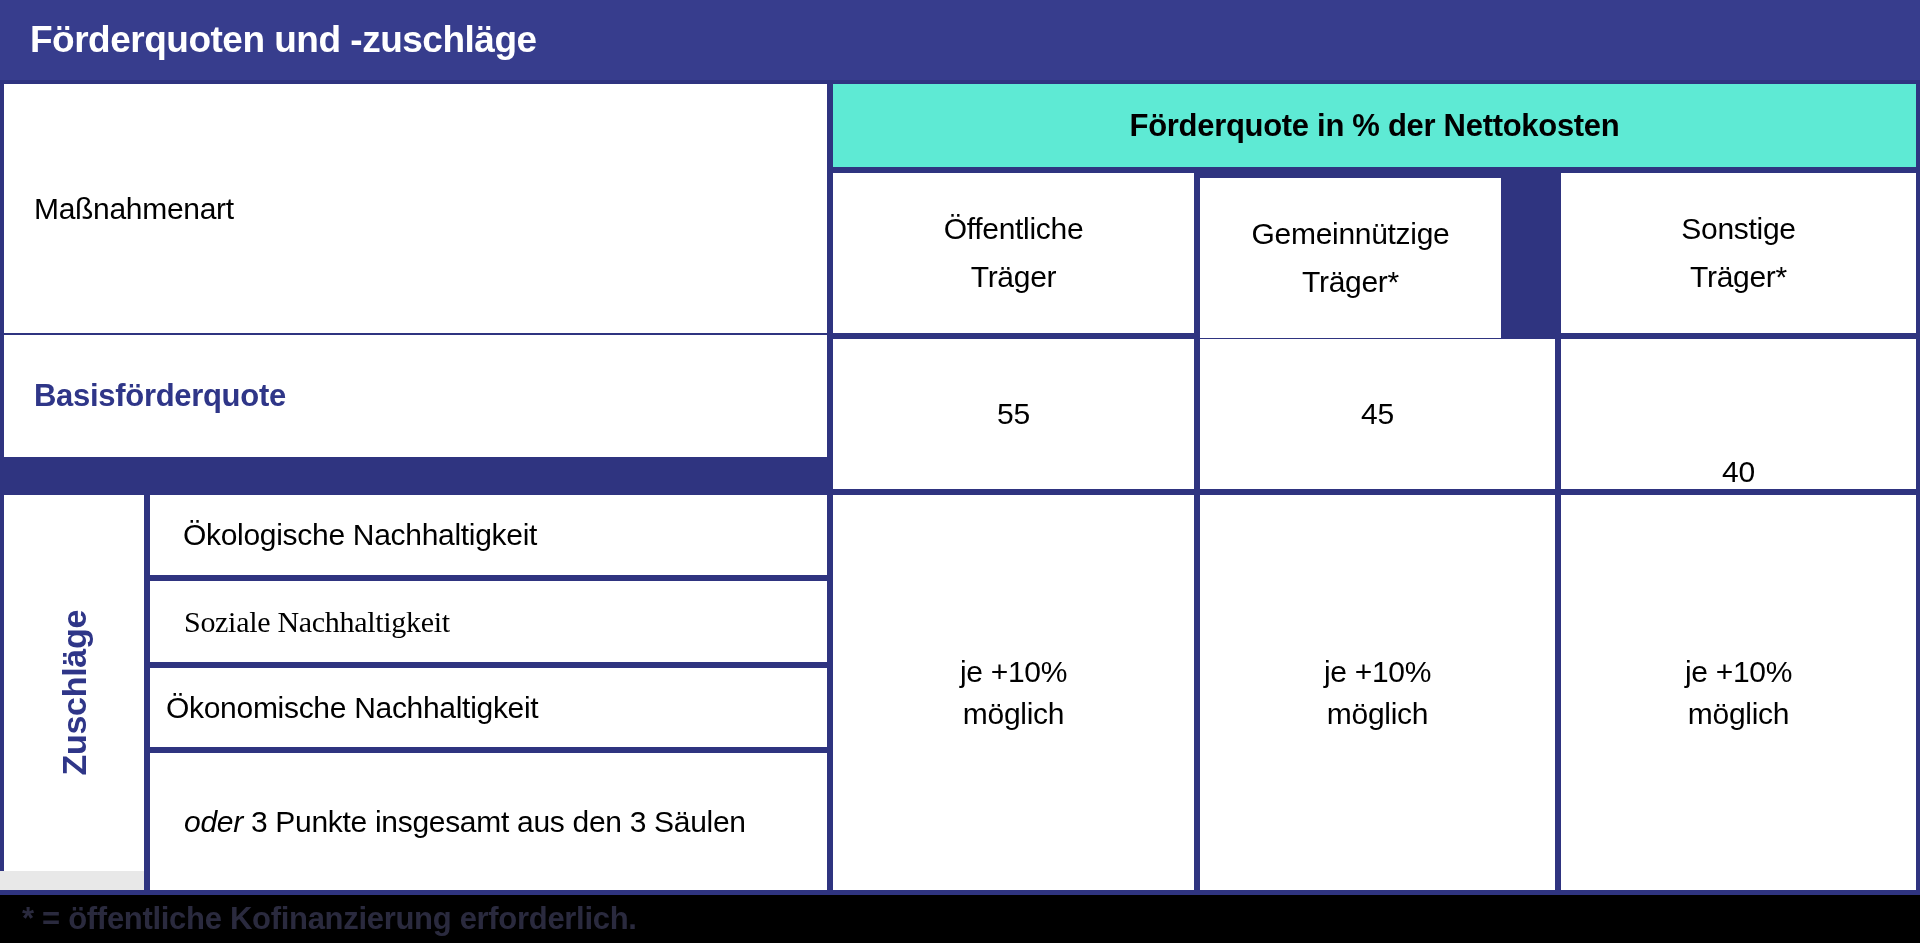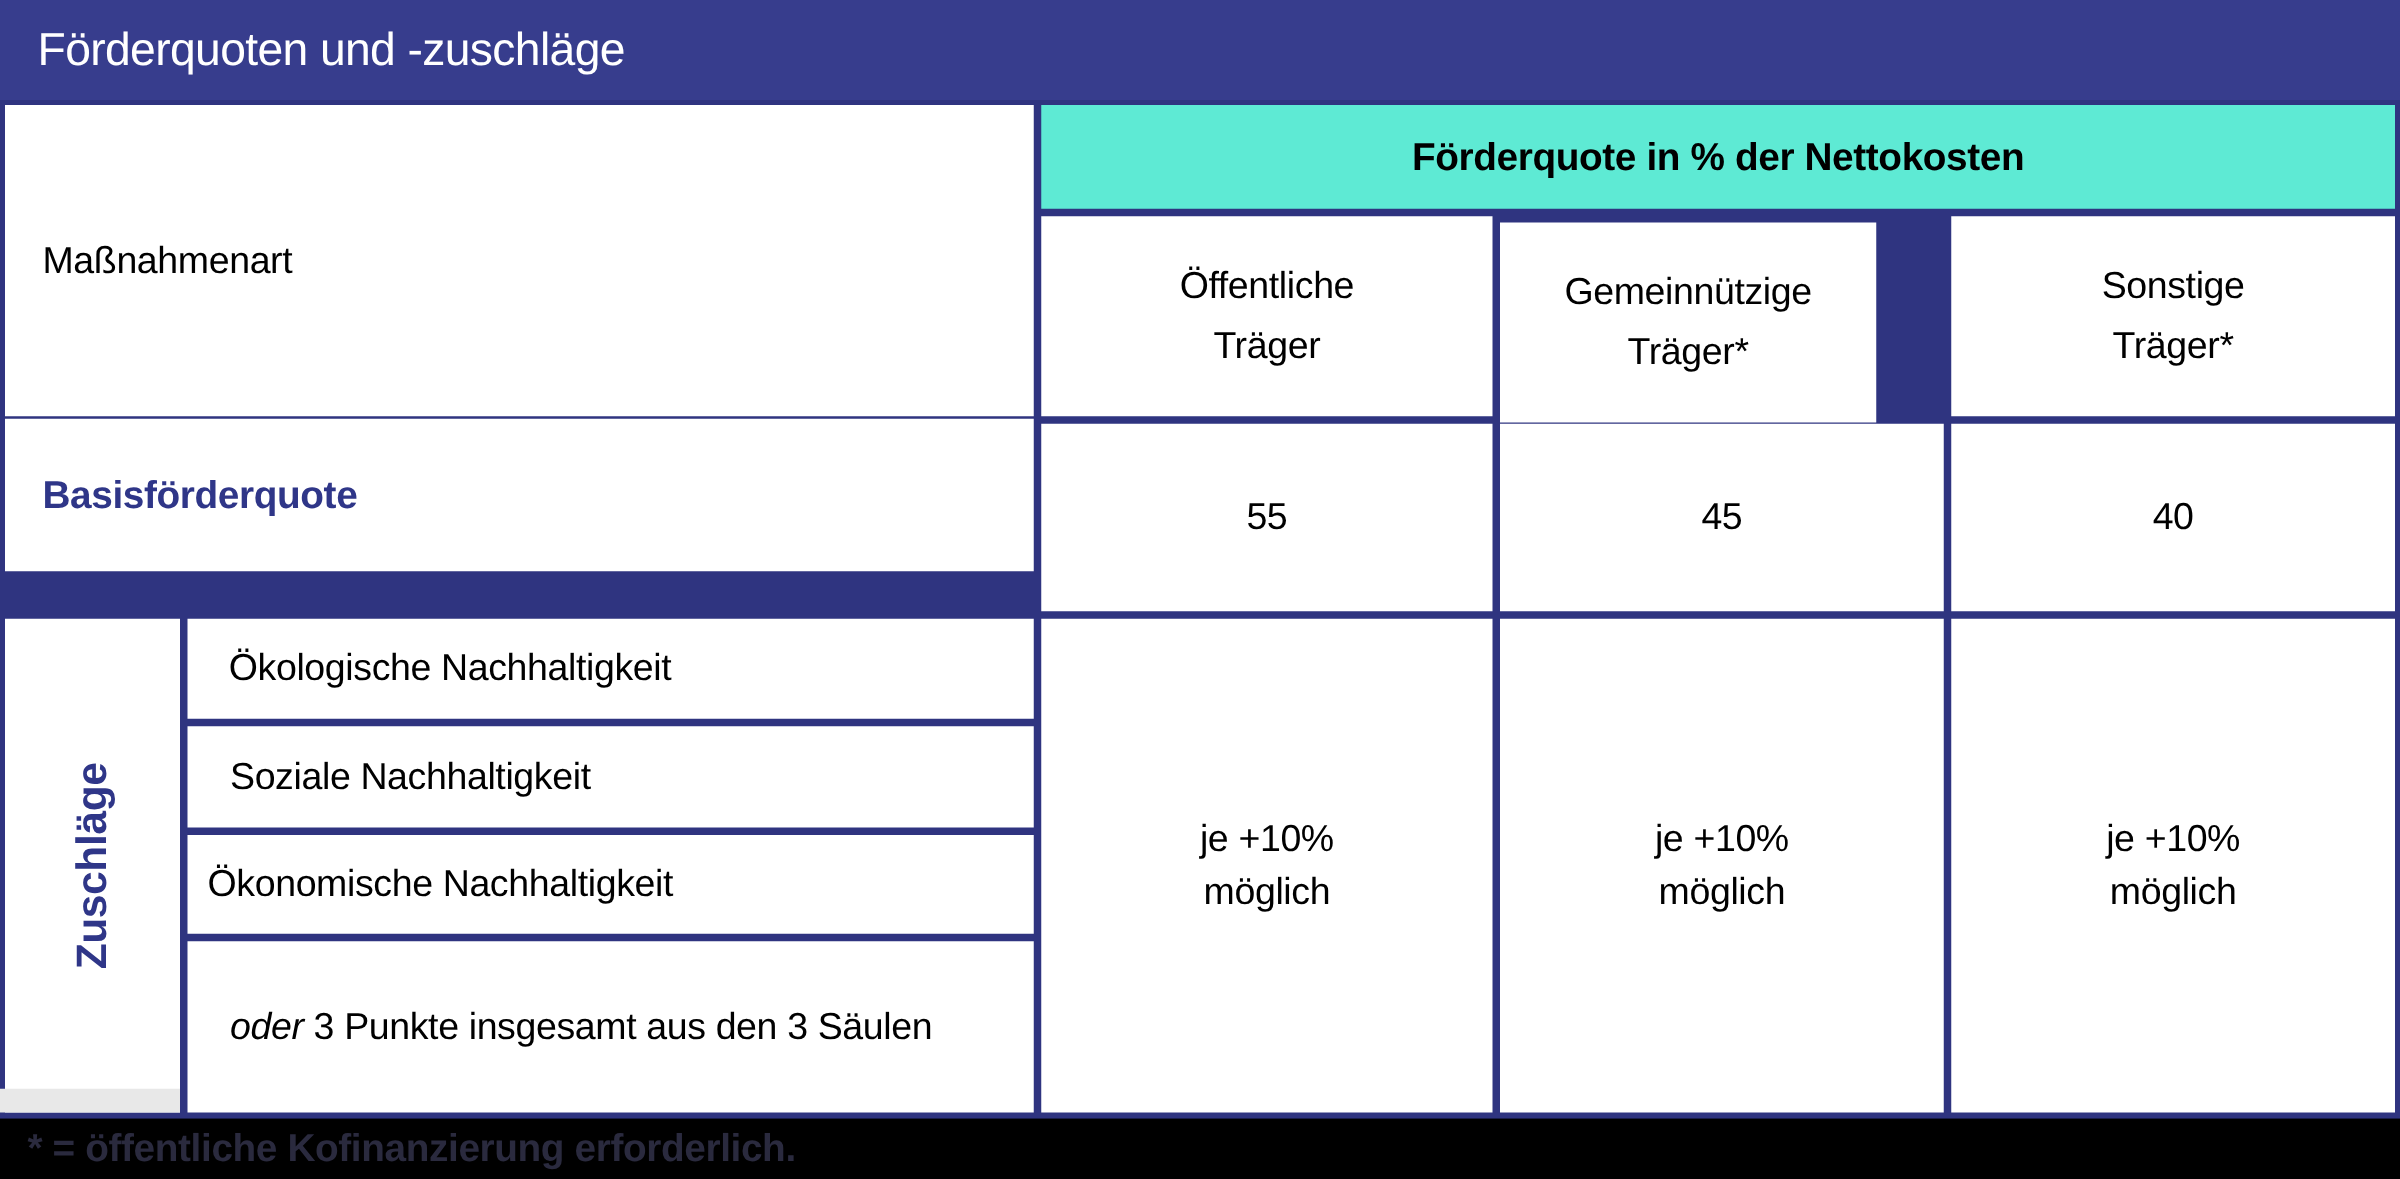--- a/index.html
+++ b/index.html
@@ -7,21 +7,21 @@
   body { font-family: "Liberation Sans", sans-serif; position: relative; }
 
   .slide { position: absolute; left: 0; top: 0; width: 1920px; height: 943px; background: #000; }
 
   
   .titlebar {
     position: absolute; left: 0; top: 0; width: 1920px; height: 80px;
     background: #373D8D; display: flex; align-items: center;
   }
   .titlebar .title {
-    color: #ffffff; font-weight: normal; font-size: 37px; letter-spacing: -0.5px;
+    color: #ffffff; font-weight: bold; font-size: 37px; letter-spacing: -0.5px;
     padding-left: 30px;
   }
 
   
   .tbl { position: absolute; left: 0; top: 80px; width: 1920px; height: 815px; background: #2F3480; }
   .cell { position: absolute; background: #ffffff; display: flex; align-items: center; }
   .cell.center { justify-content: center; text-align: center; }
   .cell.left { justify-content: flex-start; text-align: left; }
   .pre { white-space: pre-line; }
 
@@ -35,29 +35,29 @@
   .c-group .txt { font-weight: bold; font-size: 31px; }
   
   .c-col1     { left: 833px;  top: 93px;  width: 361px;  height: 160px; }
   .c-col2     { left: 1200px; top: 98px;  width: 301px;  height: 160px; }
   .c-col3     { left: 1561px; top: 93px;  width: 355px;  height: 160px; }
   .c-col1 .txt, .c-col2 .txt, .c-col3 .txt { line-height: 1.6; }
   
   .c-basis    { left: 4px;    top: 255px; width: 823px;  height: 122px; padding-left: 30px; }
   .c-b1       { left: 833px;  top: 259px; width: 361px;  height: 150px; }
   .c-b2       { left: 1200px; top: 259px; width: 355px;  height: 150px; }
-  .c-b3       { left: 1561px; top: 259px; width: 355px;  height: 150px; }
+  .c-b3       { left: 1561px; top: 259px; width: 355px;  height: 150px; align-items: flex-end; }
   
   .c-zlabel   { left: 4px;    top: 415px; width: 140px;  height: 395px; justify-content: center; }
   .c-zlabel .vtext {
     writing-mode: vertical-rl; transform: rotate(180deg);
     font-size: 34px; font-weight: bold; color: #2F3688; letter-spacing: -0.3px;
   }
   .c-sub1     { left: 150px;  top: 415px; width: 677px;  height: 80px;  padding-left: 33px; }
-  .c-sub2     { left: 150px;  top: 501px; width: 677px;  height: 81px;  padding-left: 34px; }
+  .c-sub2     { left: 150px;  top: 501px; width: 677px;  height: 81px;  padding-left: 34px; font-family: Liberation Serif, serif; }
   .c-sub3     { left: 150px;  top: 588px; width: 677px;  height: 79px;  padding-left: 16px; }
   .c-sub4     { left: 150px;  top: 673px; width: 677px;  height: 137px; padding-left: 34px; }
   .c-sub4 .txt { line-height: 1.4; padding-right: 60px; }
   .c-sub4 .it { font-style: italic; }
   .c-j1       { left: 833px;  top: 415px; width: 361px;  height: 395px; }
   .c-j2       { left: 1200px; top: 415px; width: 355px;  height: 395px; }
   .c-j3       { left: 1561px; top: 415px; width: 355px;  height: 395px; }
   .c-j1 .txt, .c-j2 .txt, .c-j3 .txt { line-height: 1.4; }
 
   

